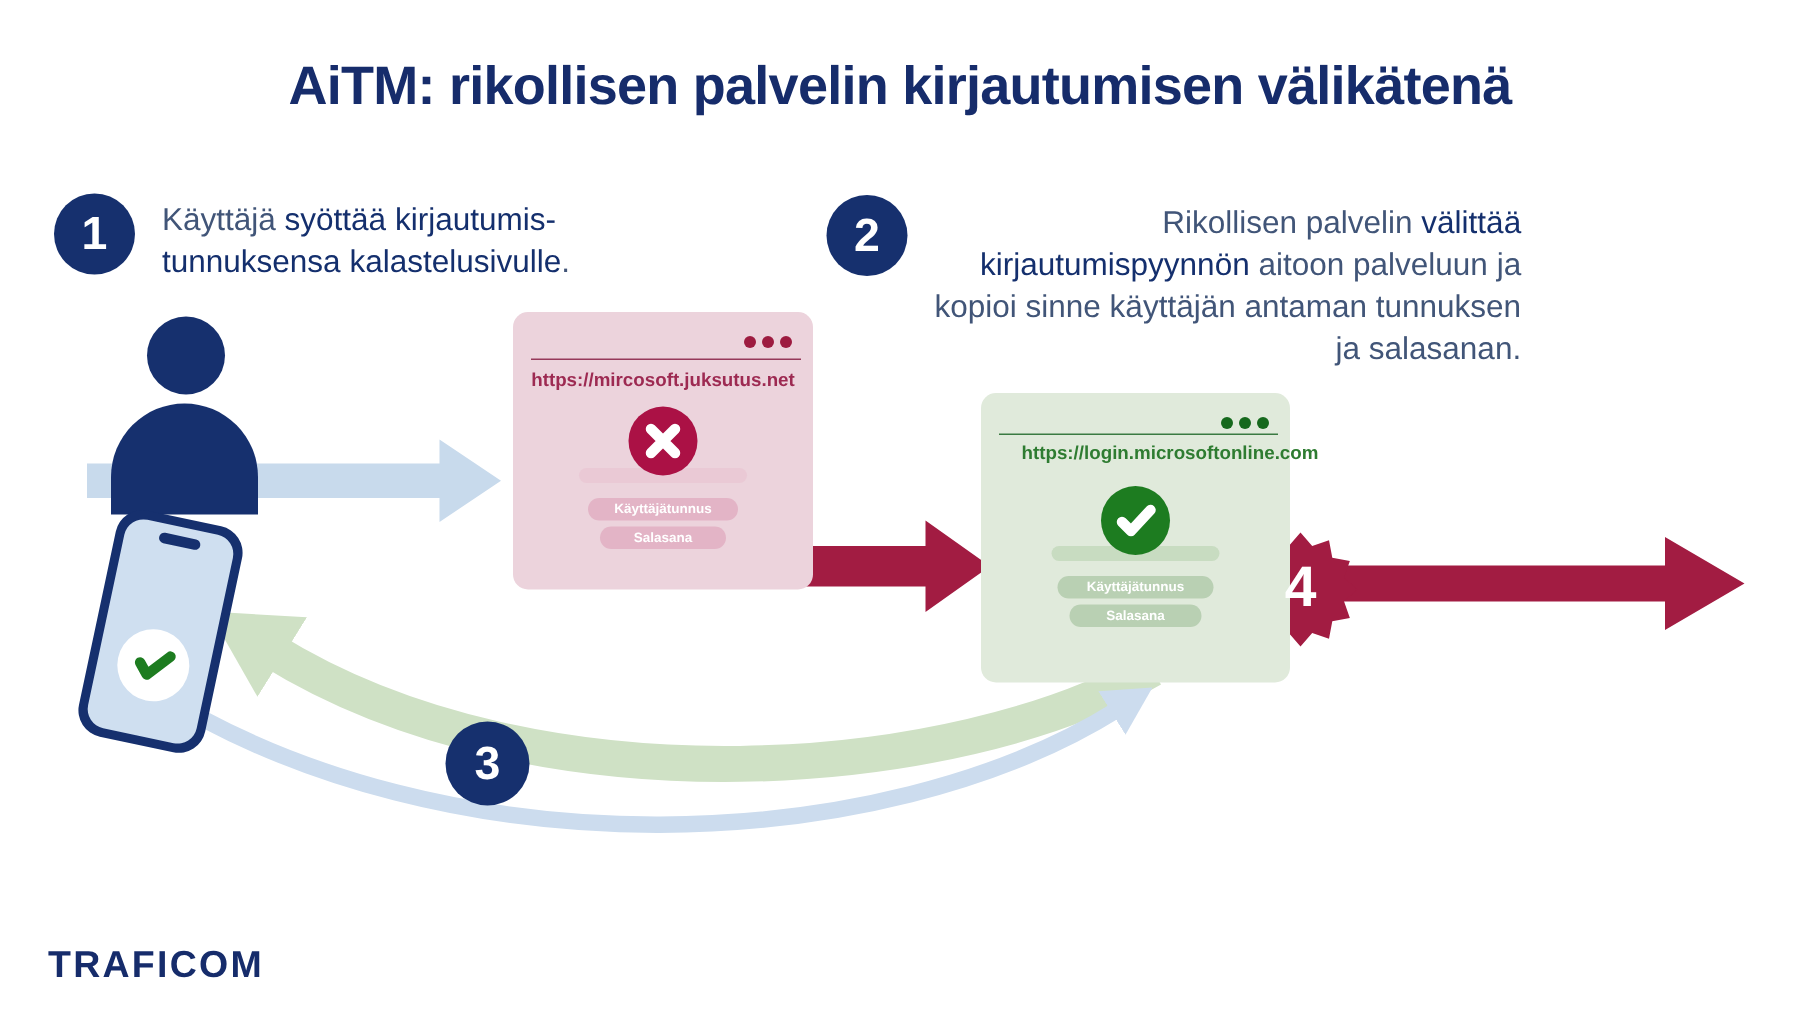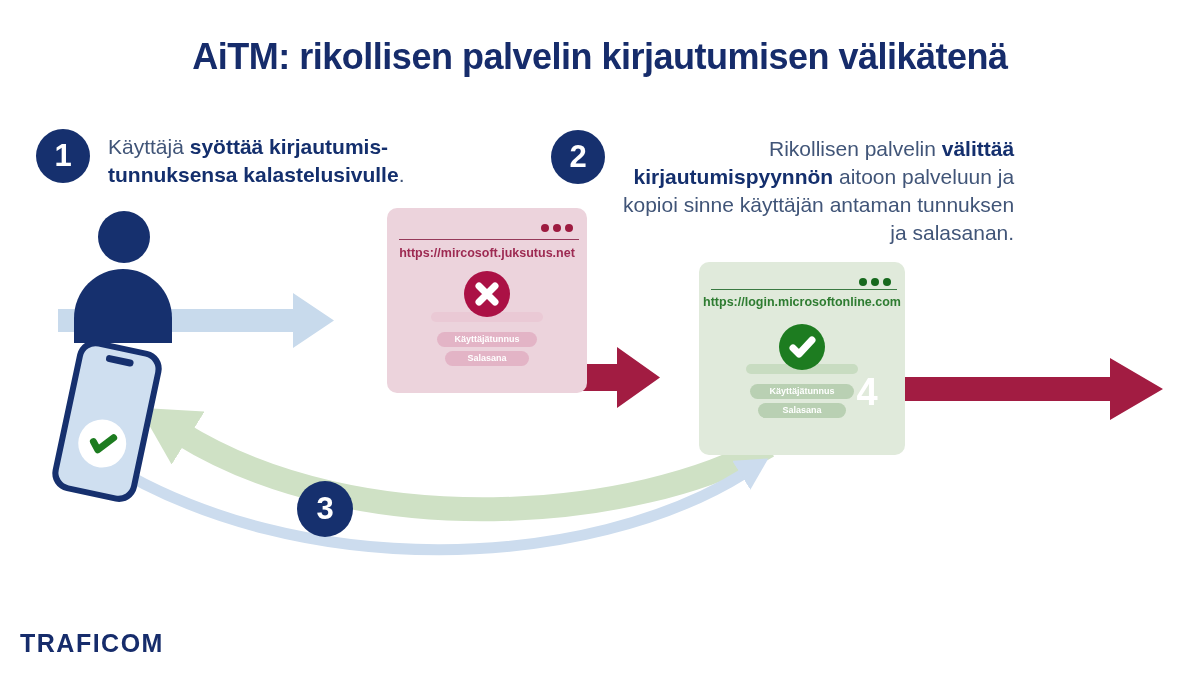--- a/index.html
+++ b/index.html
@@ -5,35 +5,35 @@
   html,body{margin:0;padding:0;background:#fff;}
   .canvas{position:relative;width:1200px;height:675px;background:#ffffff;overflow:hidden;
           font-family:"Liberation Sans","DejaVu Sans",sans-serif;}
   .title{position:absolute;left:0;top:36px;width:1200px;text-align:center;
          font-size:36px;font-weight:700;color:#162c6b;letter-spacing:-0.5px;}
   
   .badge{position:absolute;width:54px;height:54px;border-radius:50%;background:#16306e;
          color:#fff;font-size:31px;font-weight:700;display:flex;align-items:center;justify-content:center;z-index:5;}
   
   .steptext{position:absolute;font-size:21px;line-height:28px;color:#415578;white-space:pre-wrap;z-index:5;}
-  .steptext .b{font-weight:700;color:#142f6d;}
+  .steptext .b{font-weight:400;color:#142f6d;}
   
-  .card{position:absolute;border-radius:10px;z-index:2;margin-left:45px;}
+  .card{position:absolute;border-radius:10px;z-index:2;}
   .card.pink{left:342px;top:208px;width:200px;height:185px;background:#ecd3dc;}
   .card.green{left:654px;top:262px;width:206px;height:193px;background:#e0eadb;}
   .dots{position:absolute;top:16px;right:14px;display:flex;gap:4px;}
   .dots i{width:8px;height:8px;border-radius:50%;display:block;}
   .pink .dots i{background:#9d1b40;}
   .green .dots i{background:#16691d;}
   .winline{position:absolute;left:12px;right:8px;height:0;}
   .pink .winline{top:31px;border-top:1.6px solid #96395a;}
   .green .winline{top:27px;border-top:1.6px solid #3a7a42;}
   .url{position:absolute;left:0;width:100%;text-align:center;font-size:12.5px;font-weight:600;}
   .pink .url{top:38px;color:#9d2a52;}
-  .green .url{top:33px;color:#2e7c31;}
+  .green .url{top:33px;color:#2e7c31;padding-left:23px;}
   .statuscircle{position:absolute;left:50%;transform:translateX(-50%);width:46px;height:46px;border-radius:50%;
                 display:flex;align-items:center;justify-content:center;z-index:2;}
   .pink .statuscircle{top:63px;background:#ab1145;}
   .green .statuscircle{top:62px;background:#1d7c20;}
   .bar{position:absolute;left:50%;transform:translateX(-50%);height:10px;border-radius:5px;z-index:1;}
   .pink .bar{top:104px;width:112px;background:#eac9d5;}
   .green .bar{top:102px;width:112px;background:#c8dcc1;}
   .pill{position:absolute;left:50%;transform:translateX(-50%);height:15px;border-radius:8px;
         color:#fff;font-size:9px;font-weight:700;text-align:center;line-height:15px;}
   .pink .pill{background:#e3b4c6;}
@@ -50,21 +50,21 @@
          transform:rotate(12deg);z-index:4;}
   .phone .screen{position:absolute;left:6px;top:6px;right:6px;bottom:6px;background:#cfdff0;border-radius:13px;}
   .phone .notch{position:absolute;left:50%;transform:translateX(-50%);top:6px;width:28px;height:7px;background:#16306e;border-radius:4px;}
   .phone .okcircle{position:absolute;left:50%;top:70px;transform:translateX(-50%);width:48px;height:48px;border-radius:50%;
                    background:#ffffff;display:flex;align-items:center;justify-content:center;}
   
   .arrows{position:absolute;left:0;top:0;z-index:1;}
   
   .star4{position:absolute;left:839px;top:364px;width:56px;height:56px;display:flex;align-items:center;justify-content:center;
          color:#fff;font-size:38px;font-weight:700;z-index:4;}
-  .logo{position:absolute;left:20px;top:629px;font-size:25px;font-weight:800;color:#162c6b;letter-spacing:1.5px;z-index:5;}
+  .logo{position:absolute;left:32px;top:629px;font-size:25px;font-weight:800;color:#162c6b;letter-spacing:1.5px;z-index:5;}
 </style>
 </head>
 <body>
 
 <div class="canvas">
 
   <div class="title">AiTM: rikollisen palvelin kirjautumisen välikätenä</div>
 
   <svg class="arrows" width="1200" height="675" viewBox="0 0 1200 675">
     <defs>

